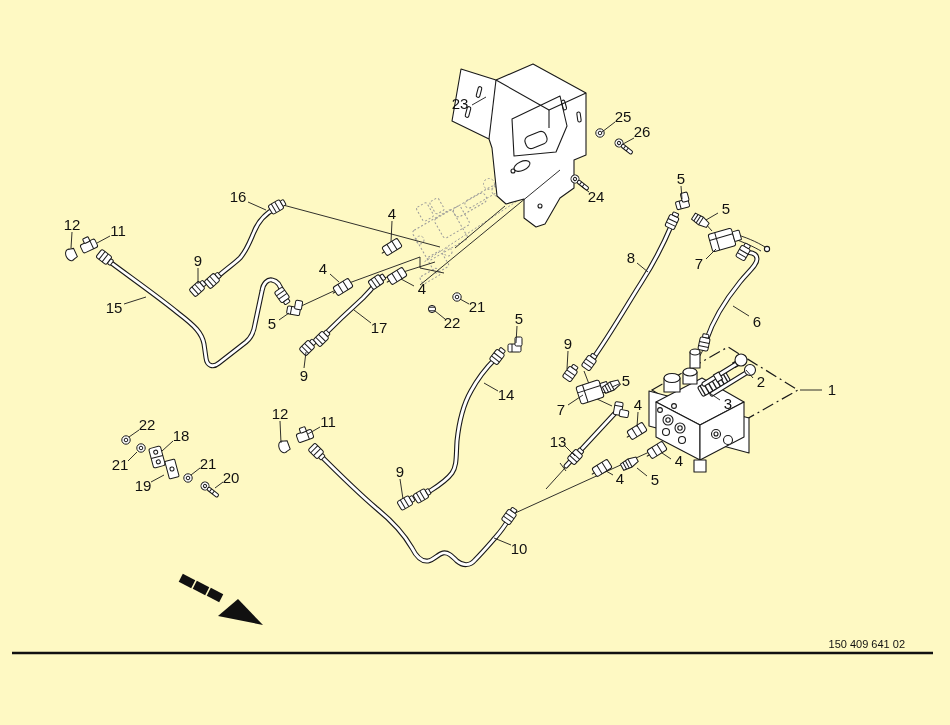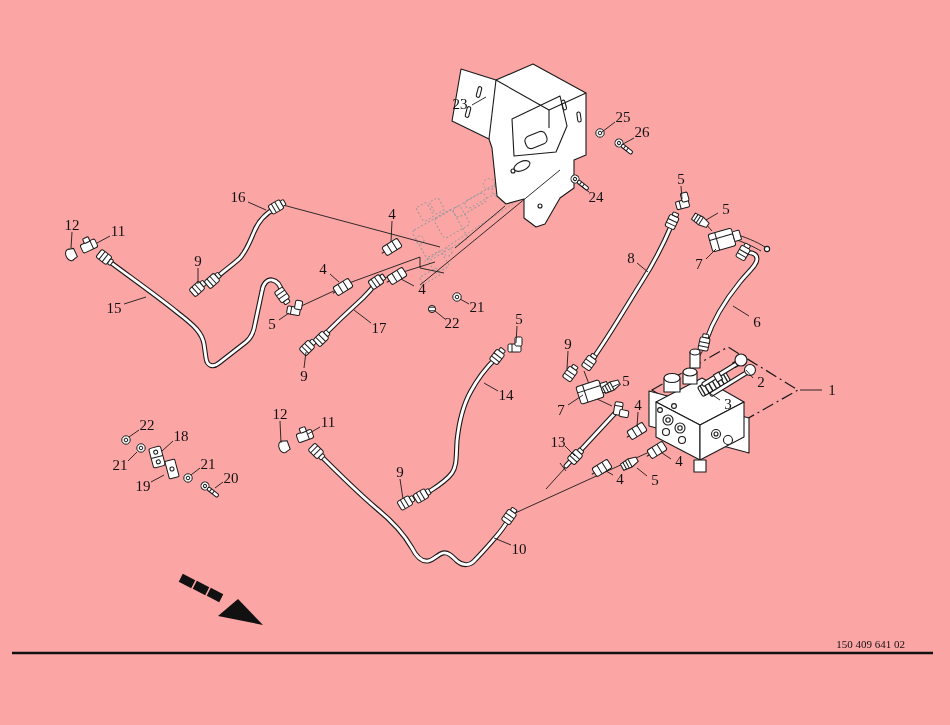--- a/index.html
+++ b/index.html
@@ -1,17 +1,17 @@
 <!DOCTYPE html>
 <html><head>
 <meta charset="utf-8">
 <style>
   html,body{margin:0;padding:0;background:#ffffff;}
-  .canvas{position:relative;width:950px;height:725px;background:#fca5a5;overflow:hidden;
-          font-family:Liberation Serif, serif;}
+  .canvas{position:relative;width:950px;height:725px;background:#fef9c3;overflow:hidden;
+          font-family:Liberation Sans, sans-serif;}
   svg{position:absolute;left:0;top:0;}
   .shape{fill:#ffffff;stroke:#1a1a1a;stroke-width:1.1;stroke-linejoin:round;}
   .lineonly{fill:none;stroke:#1a1a1a;stroke-width:1.1;stroke-linejoin:round;}
   .thin{fill:none;stroke:#1a1a1a;stroke-width:0.9;}
   .tube-o{fill:none;stroke:#1a1a1a;stroke-width:5;stroke-linecap:round;stroke-linejoin:round;}
   .tube-i{fill:none;stroke:#ffffff;stroke-width:2.8;stroke-linecap:round;stroke-linejoin:round;}
   .fit{fill:#ffffff;stroke:#1a1a1a;stroke-width:1;}
   .ghost{fill:none;stroke:#9a9a9a;stroke-width:1;stroke-dasharray:2 2;}
   .dashdot{fill:none;stroke:#1a1a1a;stroke-width:1.2;stroke-dasharray:12 4 2 4;}
   .callout{font-size:15px;fill:#111111;}

